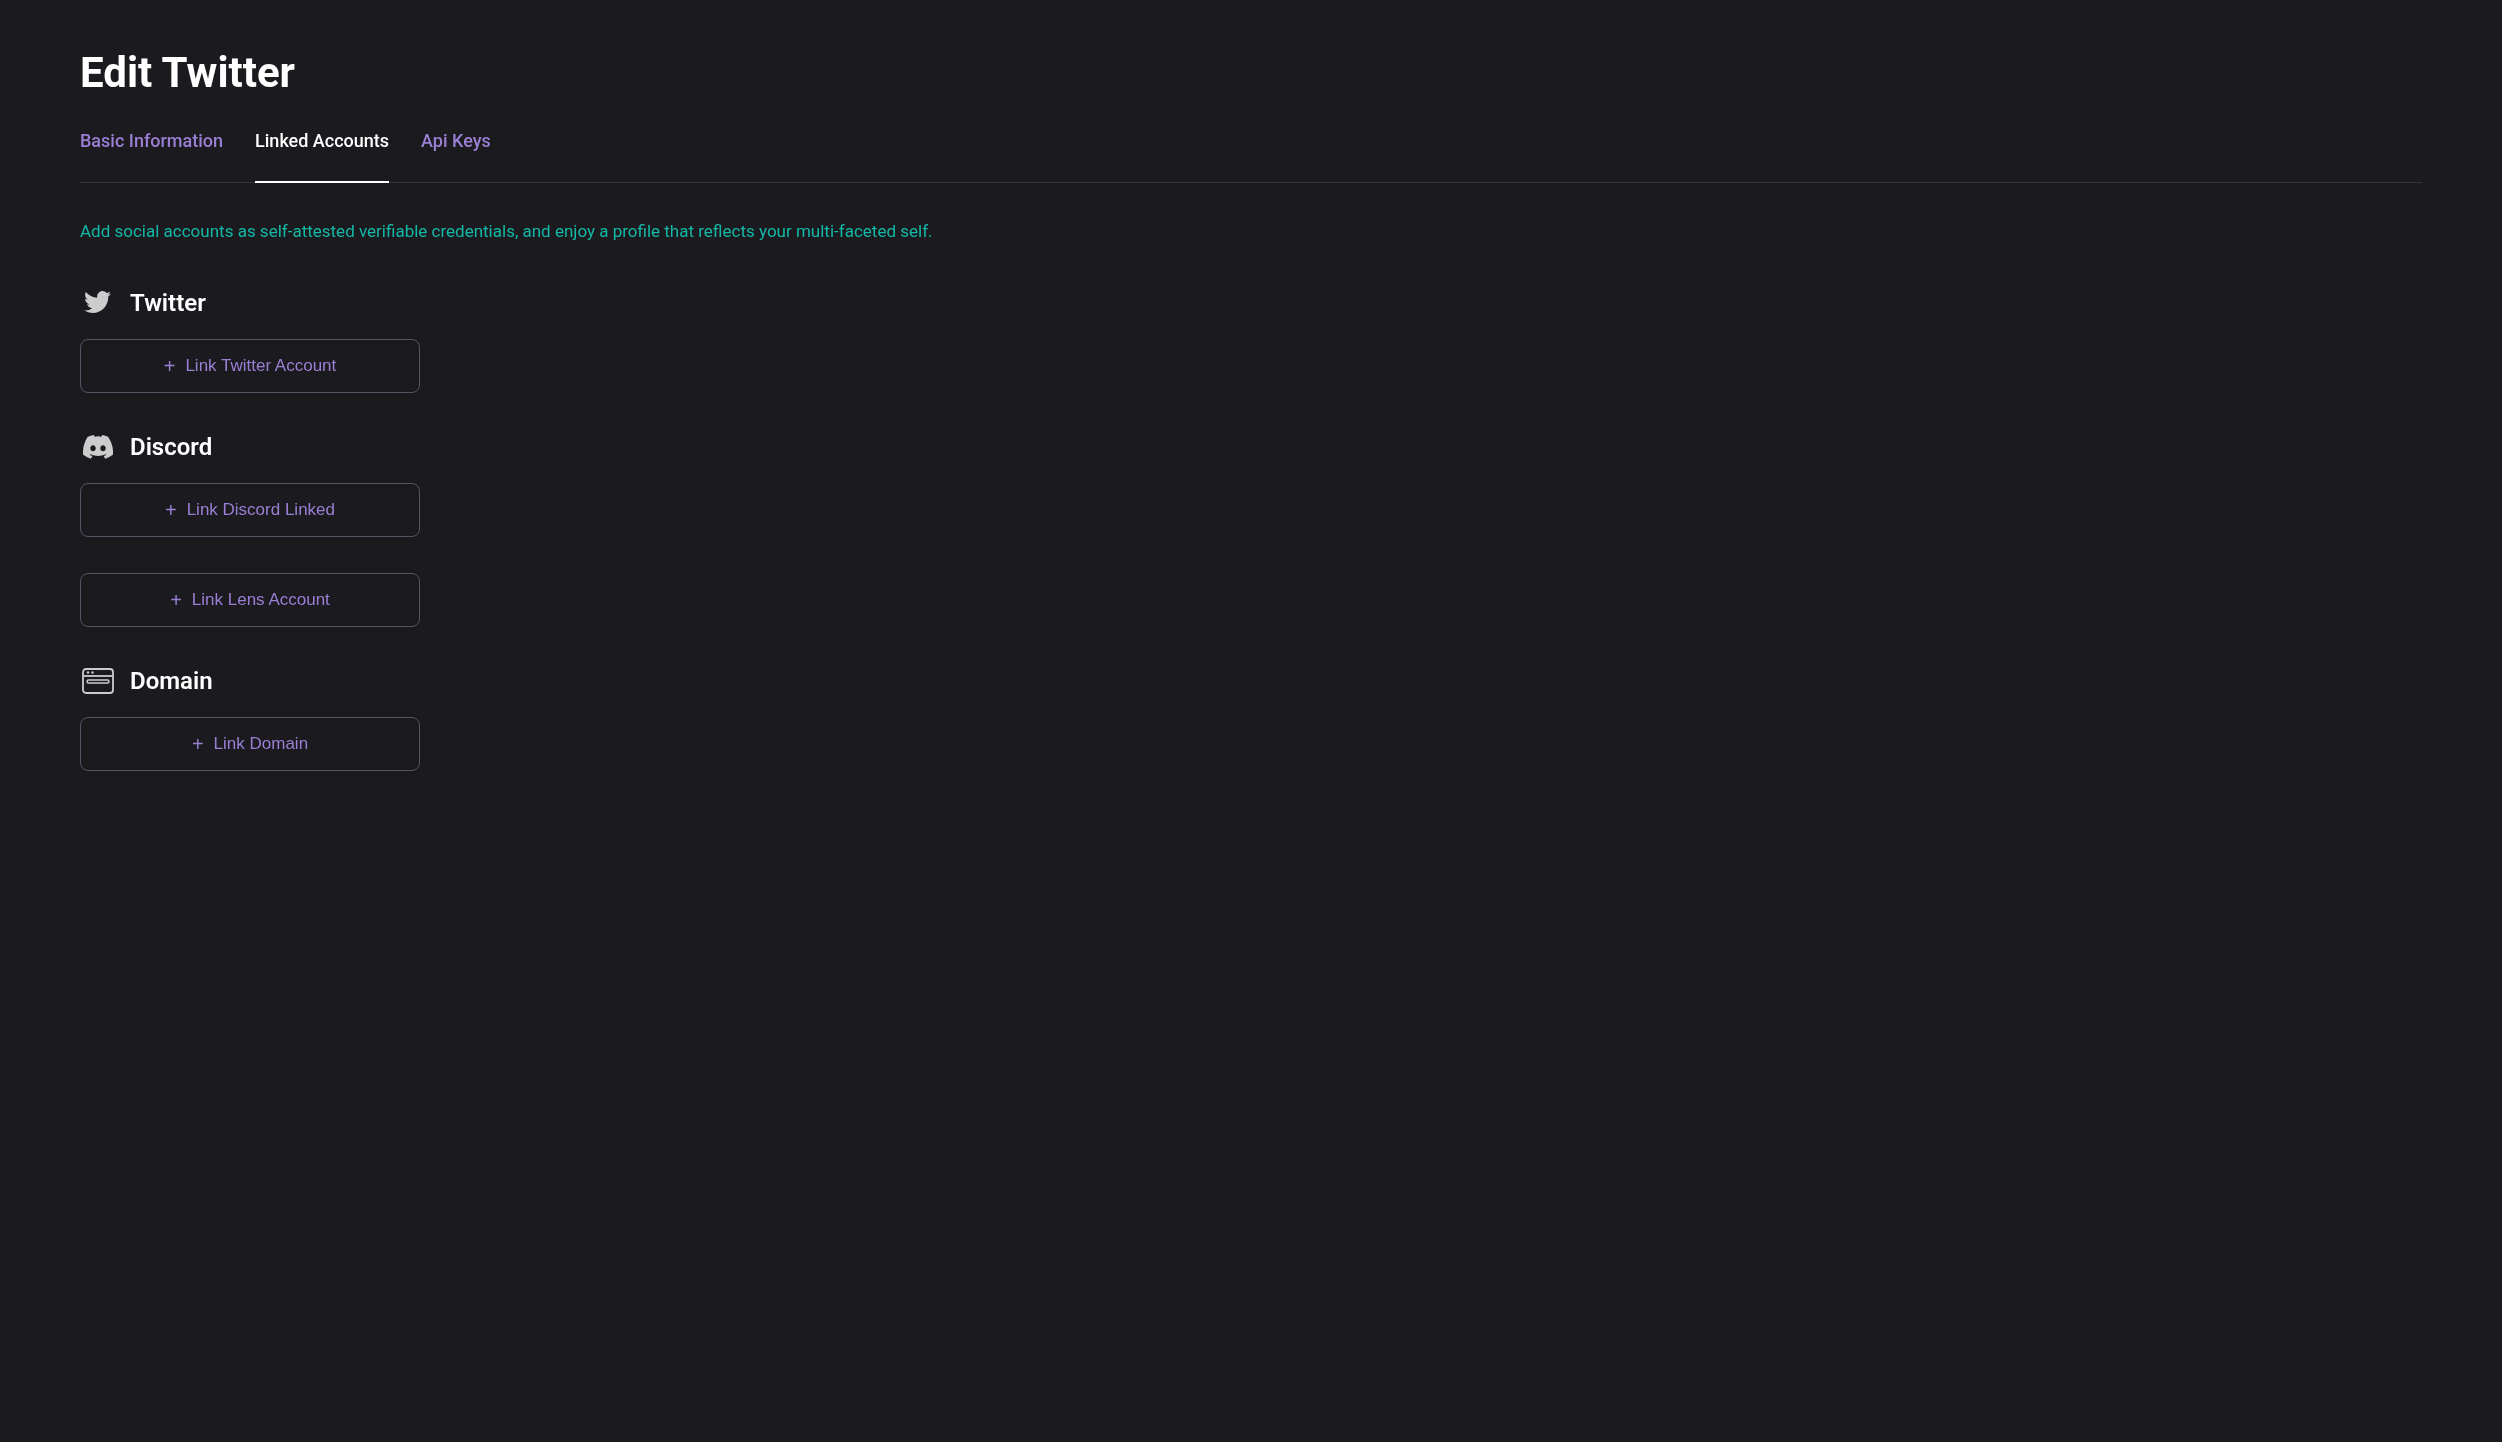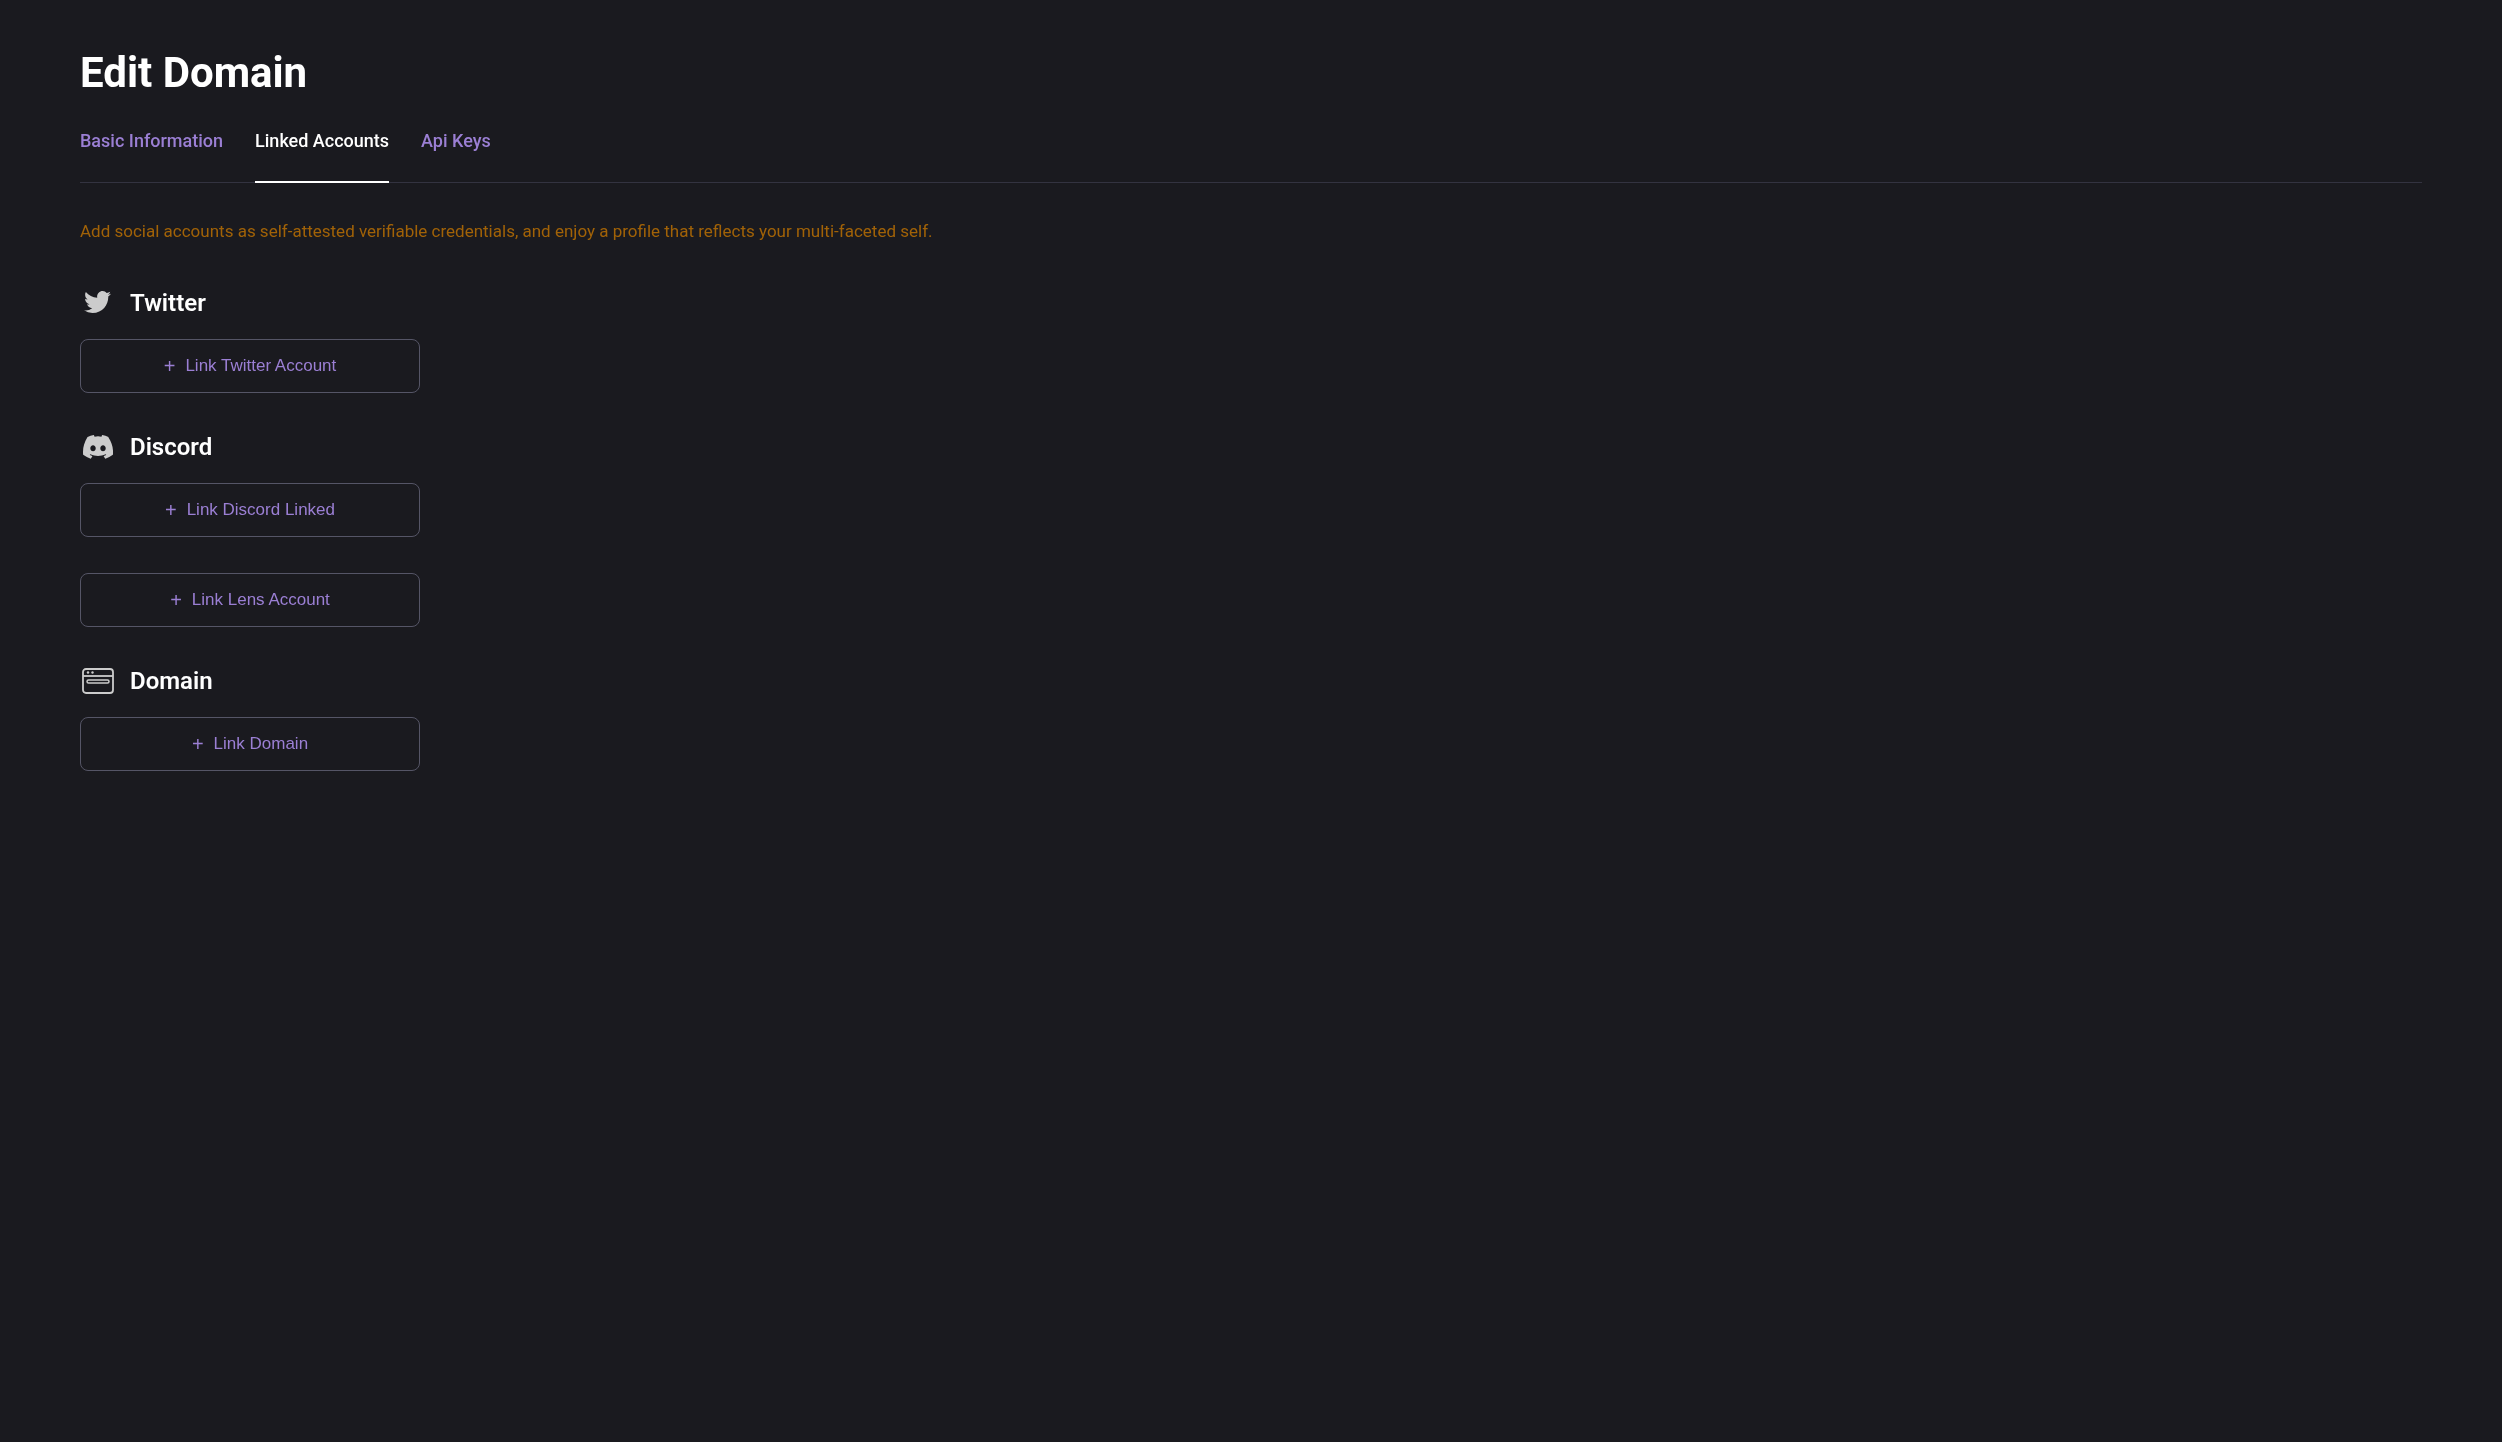--- a/index.html
+++ b/index.html
@@ -42,21 +42,21 @@
       text-decoration: none;
     }
 
     .tab.active {
       color: #ffffff;
       border-bottom: 2px solid #ffffff;
     }
 
     .description {
       font-size: 17px;
-      color: #a16207;
+      color: #14b8a6;
       margin-bottom: 40px;
       line-height: 1.5;
     }
 
     .social-section {
       margin-bottom: 36px;
     }
 
     .social-header {
       display: flex;
@@ -110,21 +110,21 @@
     }
 
     
     .discord-icon-shape {
       fill: #cccccc;
     }
   </style>
 </head>
 <body>
 
-<h1 class="page-title">Edit Domain</h1>
+<h1 class="page-title">Edit Twitter</h1>
 
 <nav class="tabs">
   <a class="tab">Basic Information</a>
   <a class="tab active">Linked Accounts</a>
   <a class="tab">Api Keys</a>
 </nav>
 
 <p class="description">Add social accounts as self-attested verifiable credentials, and enjoy a profile that reflects your multi-faceted self.</p>
 
 <div class="social-section">

